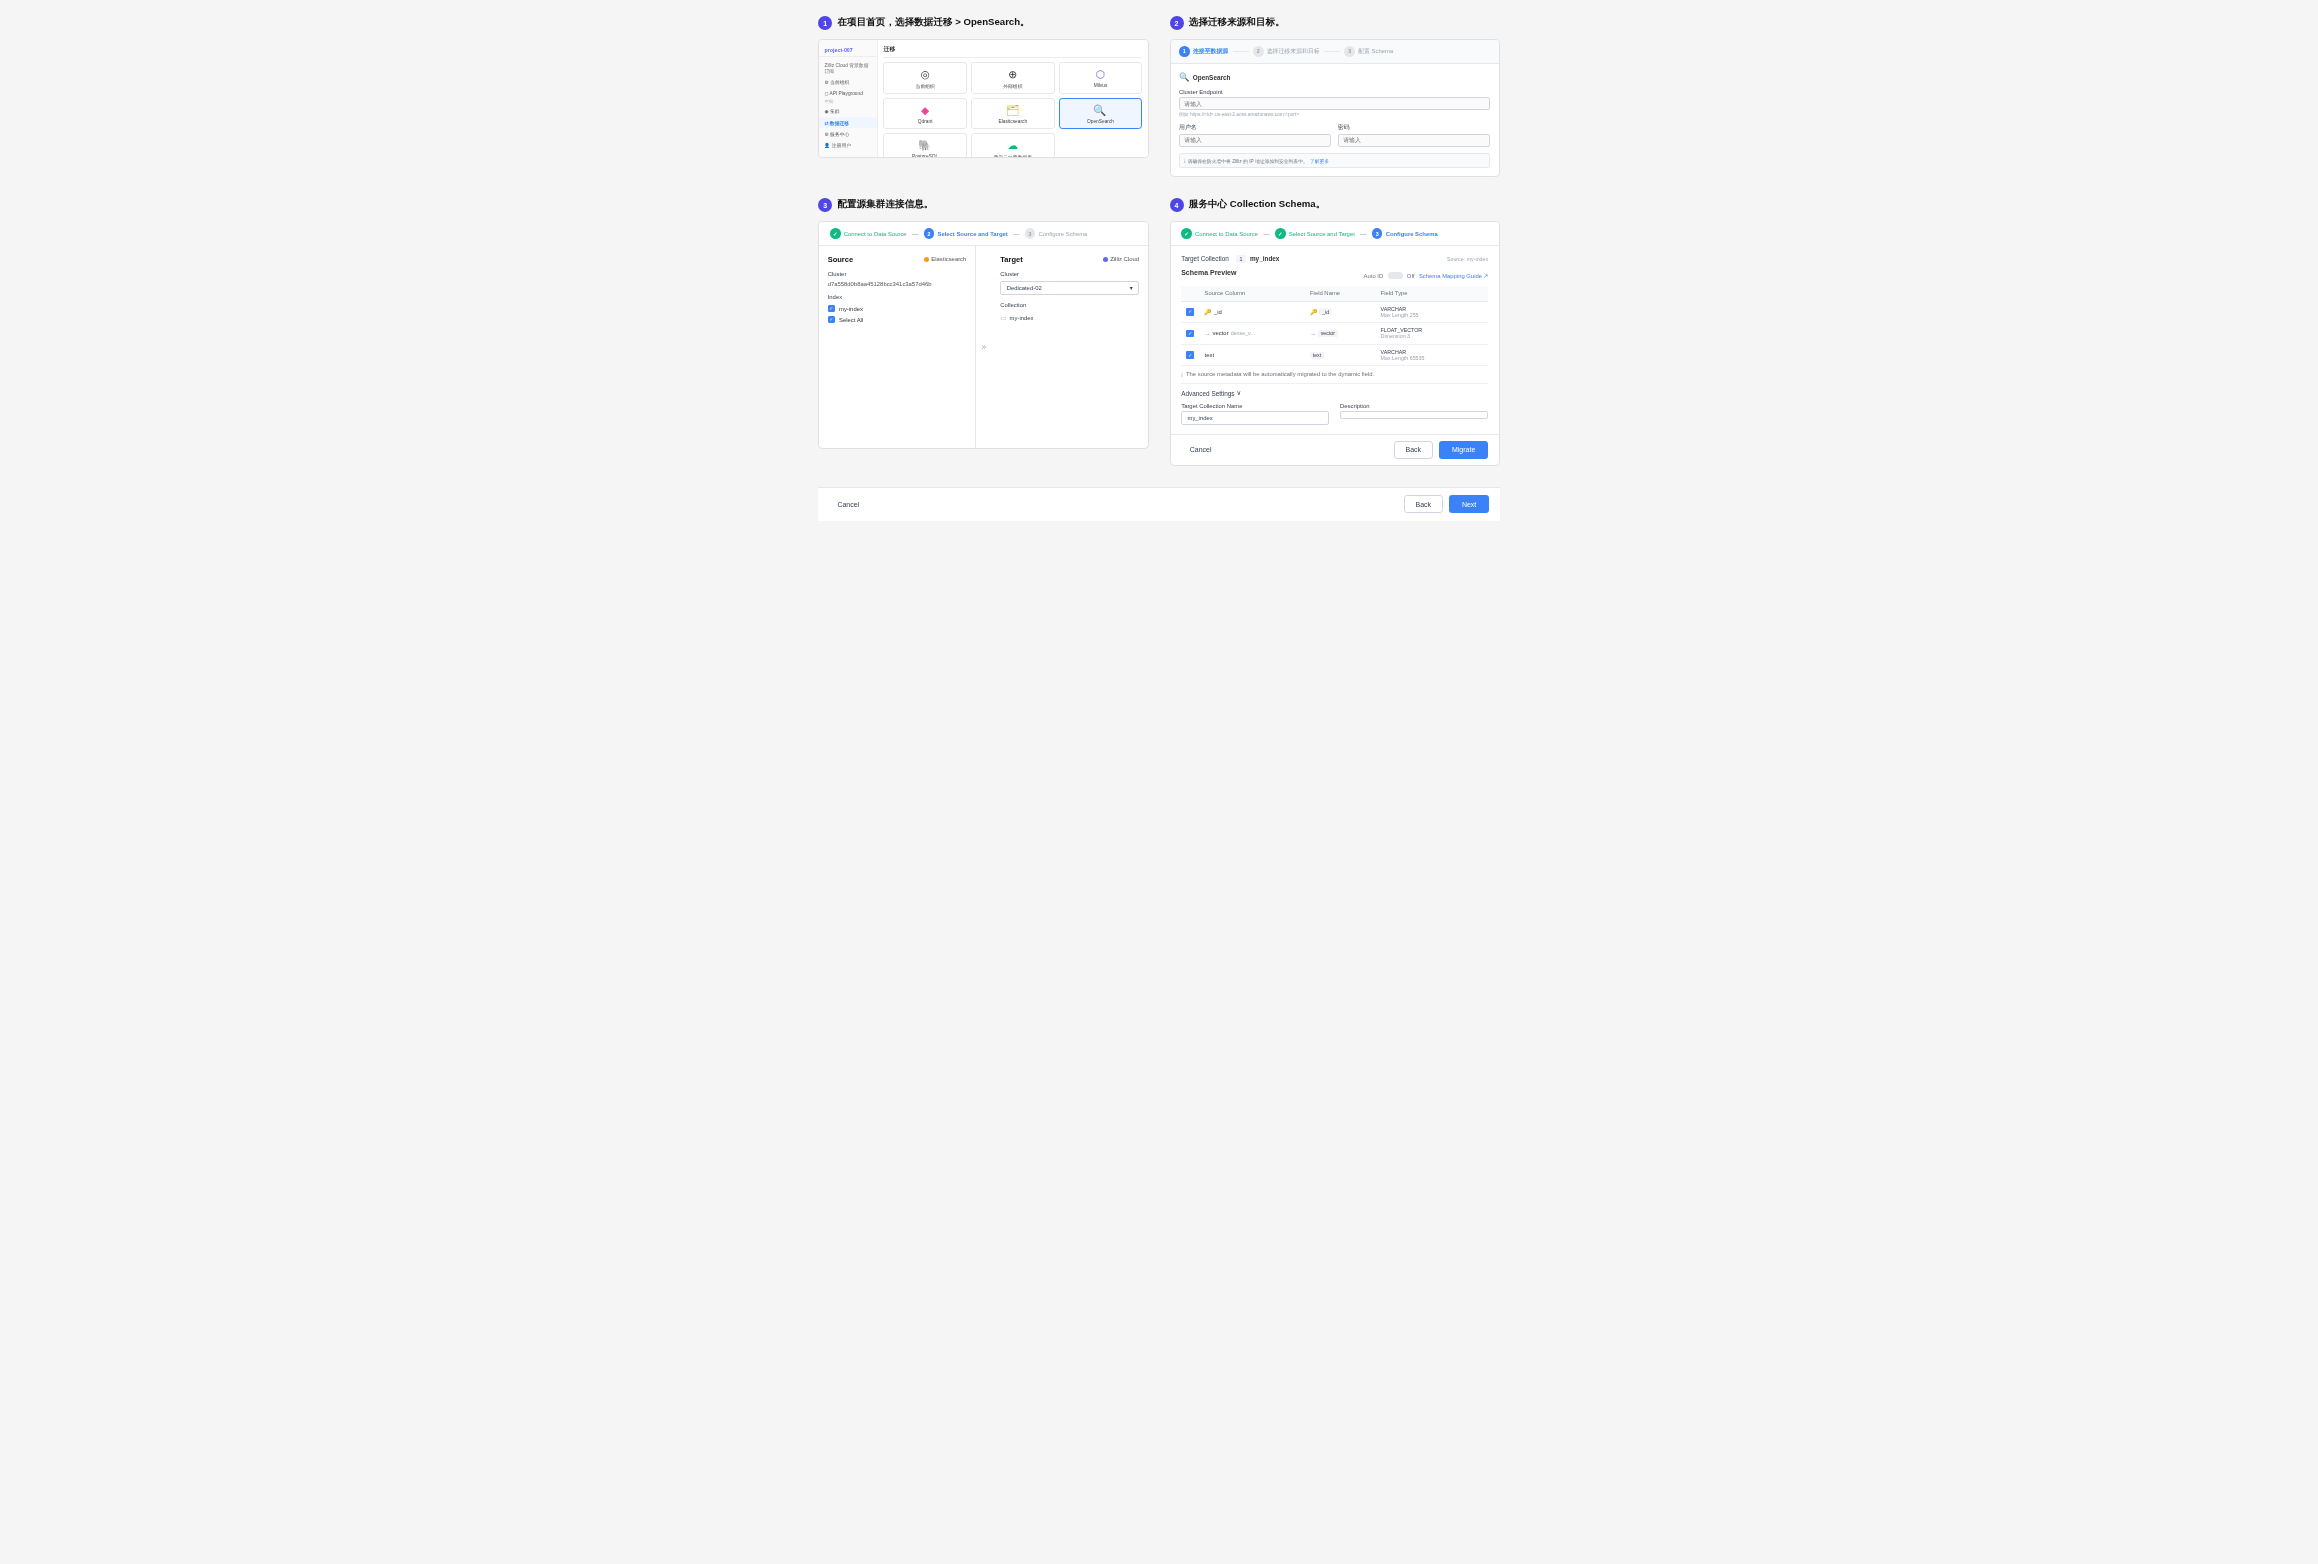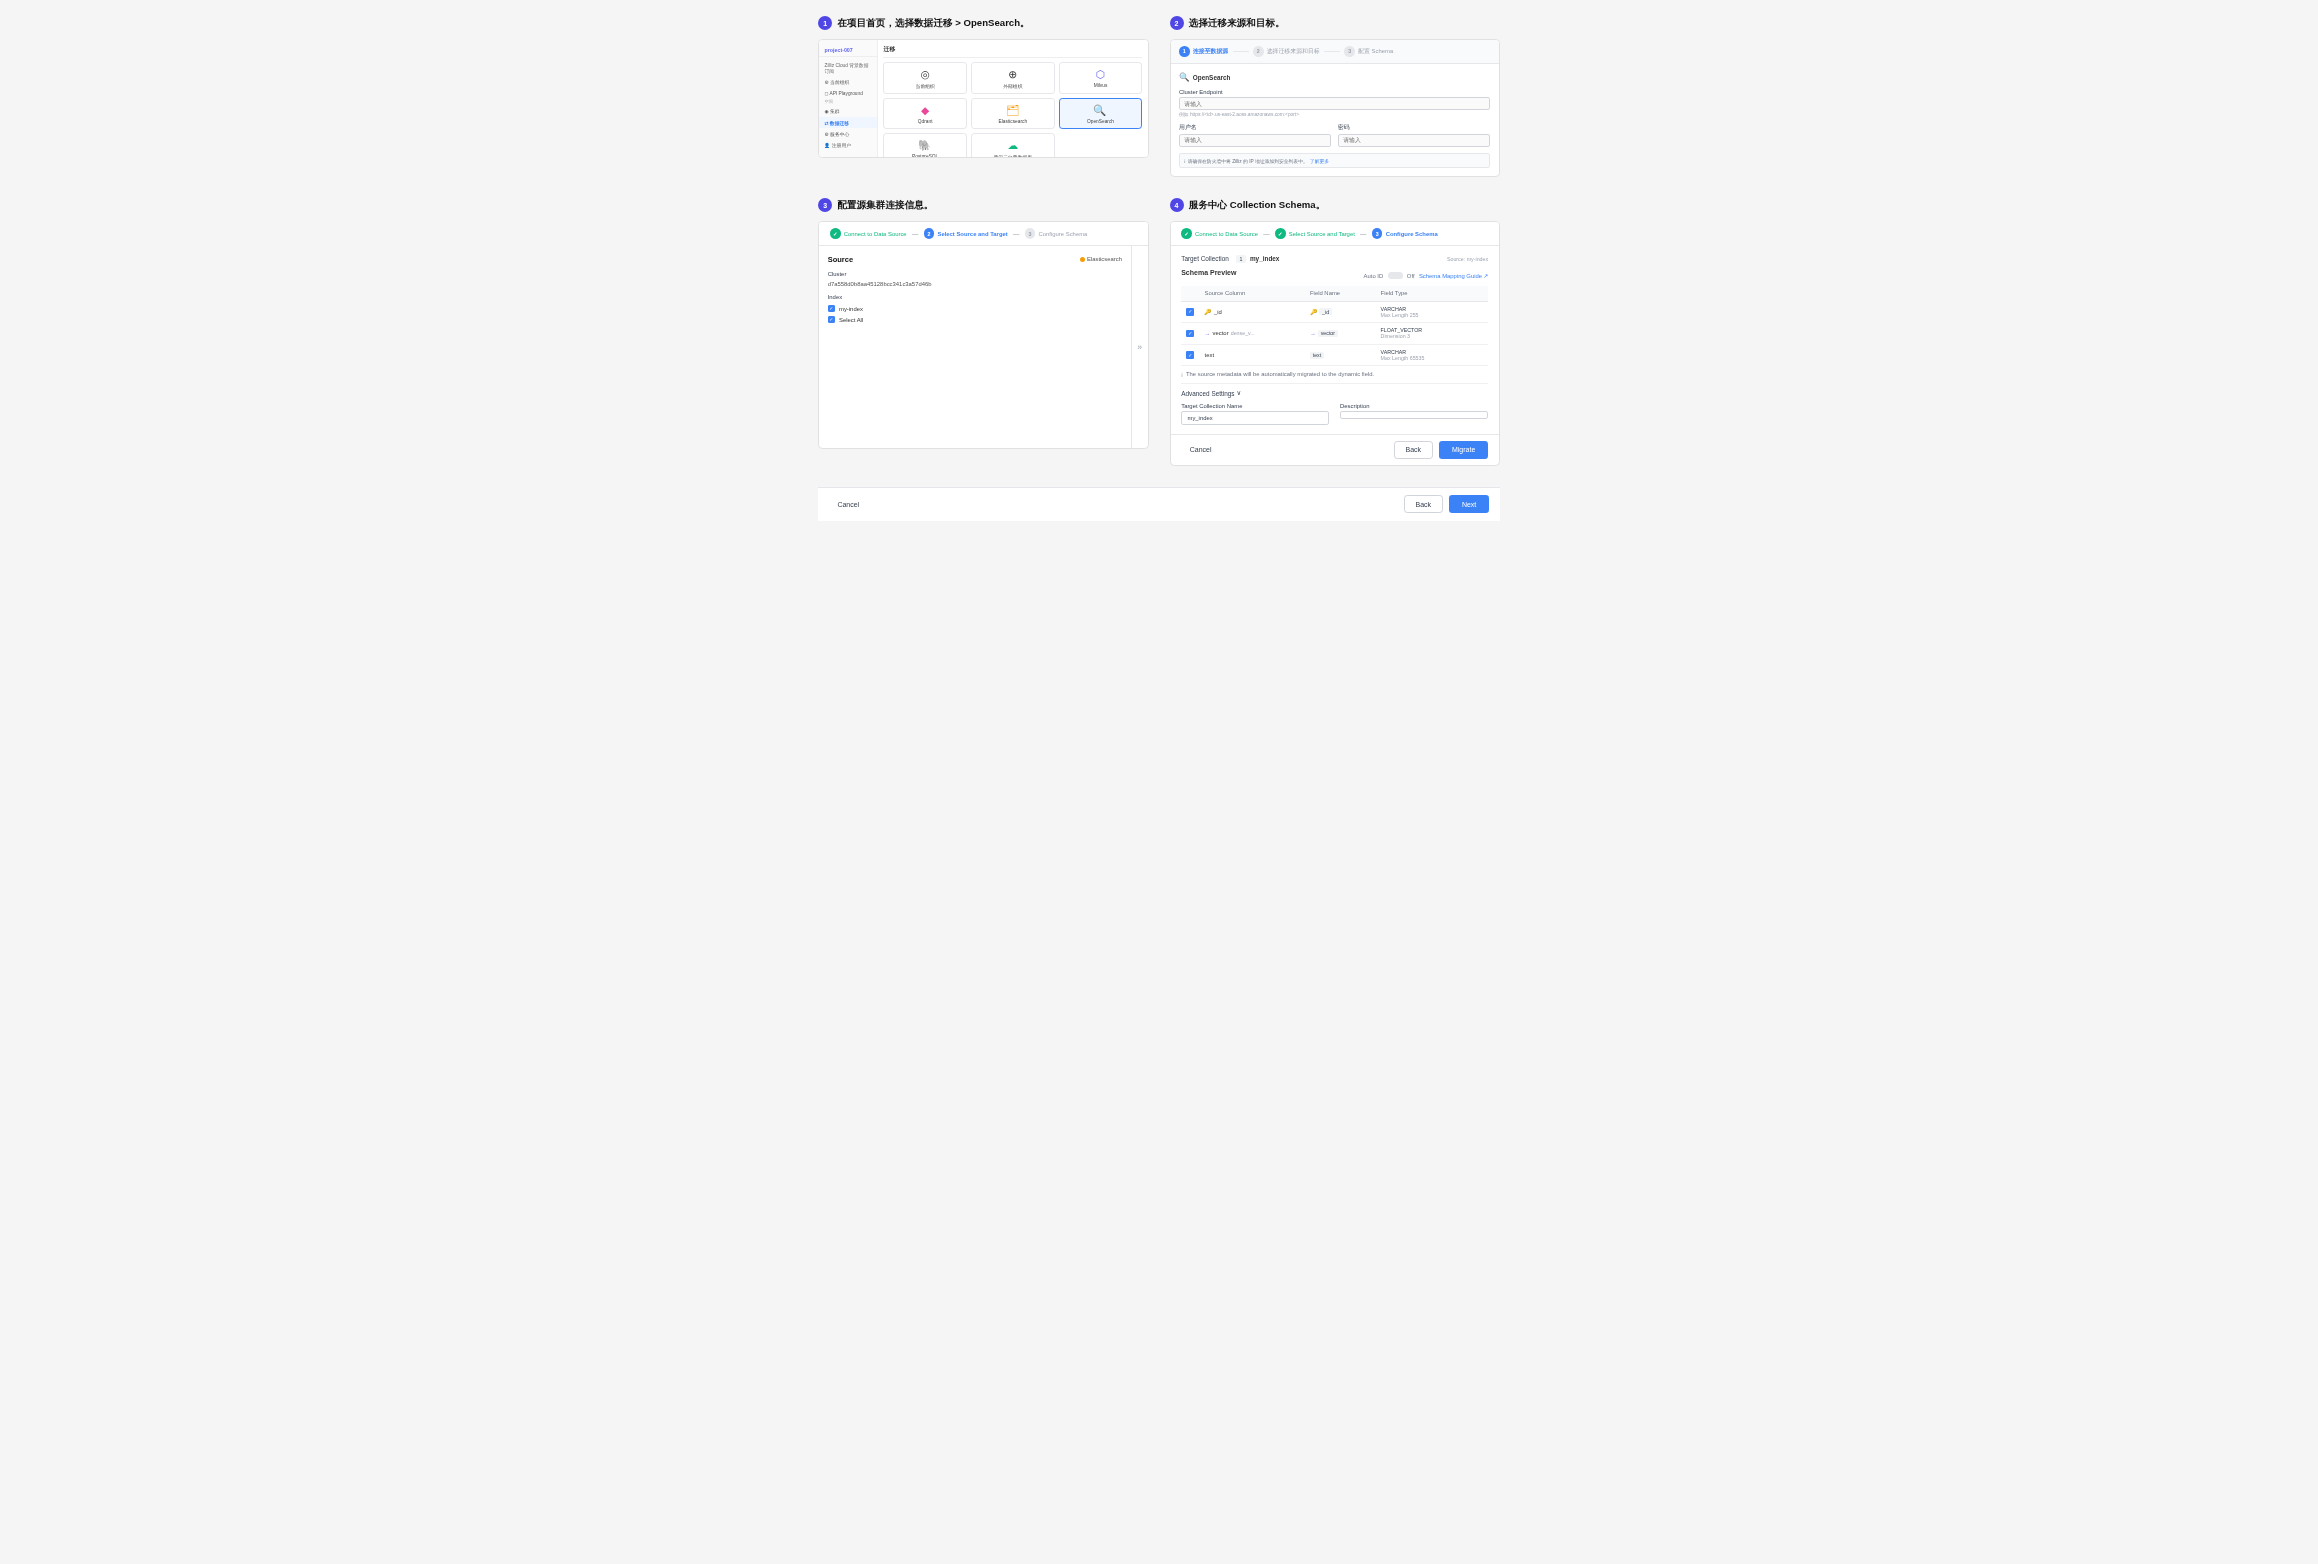--- a/index.html
+++ b/index.html
@@ -18,21 +18,20 @@
 
     .two-col {
       display: grid;
       grid-template-columns: 1fr 1fr;
       gap: 21px;
       margin-bottom: 21px;
     }
 
     .section-header {
       display: flex;
-      align-items: center;
       gap: 5.3px;
       margin-bottom: 8.5px;
     }
 
     .step-badge {
       width: 14px;
       height: 14px;
       border-radius: 50%;
       background: #4f46e5;
       color: white;
@@ -882,20 +881,39 @@
                 <div class="checkbox">
                   <span class="checkbox-check">✓</span>
                 </div>
                 <span>Select All</span>
               </div>
             </div>
           </div>
 
           <div class="arrow-mid">»</div>
 
+          <div class="target-pane">
+            <div class="pane-header">
+              <span class="pane-title">Target</span>
+              <div class="pane-source-tag">
+                <div class="zilliz-dot"></div>
+                <span>Zilliz Cloud</span>
+              </div>
+            </div>
+            <div class="field-label">Cluster</div>
+            <div class="select-dropdown">
+              <span>Dedicated-02</span>
+              <span>▾</span>
+            </div>
+            <div class="field-label">Collection</div>
+            <div class="collection-item">
+              <span style="color:#9ca3af; font-size:6.4px;">▭</span>
+              <span>my-index</span>
+            </div>
+          </div>
         </div>
       </div>
     </div>
 
     <div>
       <div class="section-header">
         <div class="step-badge">4</div>
         <span class="section-title">服务中心 Collection Schema。</span>
       </div>
       <div class="wizard-panel">

